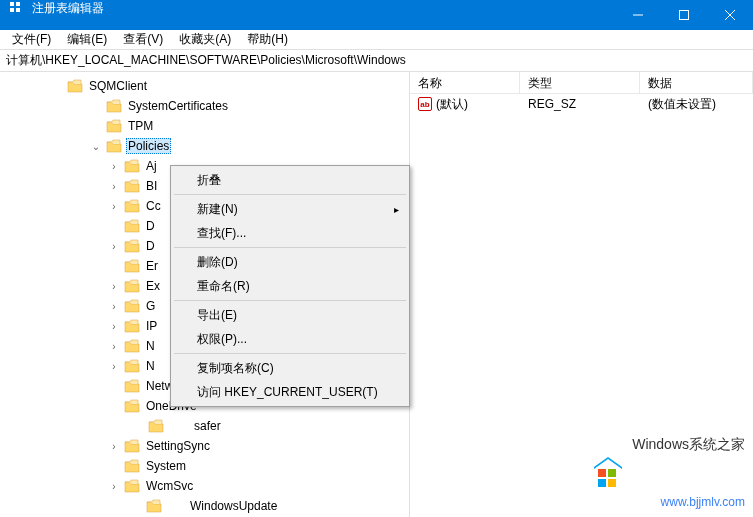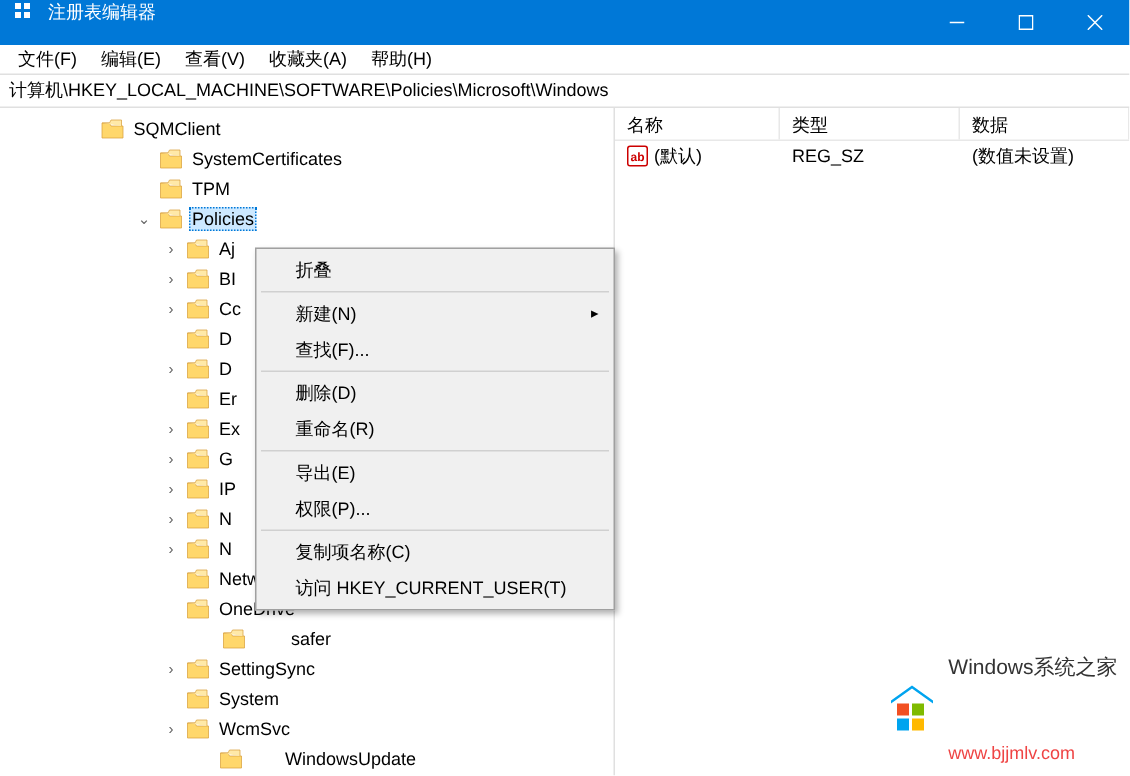--- a/index.html
+++ b/index.html
@@ -35,21 +35,21 @@
     
     .context-menu { position: absolute; left: 170px; top: 165px; width: 240px; background: #f0f0f0; border: 1px solid #a0a0a0; box-shadow: 2px 2px 4px rgba(0,0,0,0.3); z-index: 100; padding: 2px; }
     .ctx-item { height: 24px; display: flex; align-items: center; padding: 0 24px; cursor: default; position: relative; }
     .ctx-sep { height: 1px; background: #d0d0d0; margin: 2px 1px; }
     .ctx-arrow { position: absolute; right: 8px; font-size: 10px; }
     
     .watermark { position: absolute; right: 8px; bottom: 8px; display: flex; align-items: center; gap: 6px; }
     .wm-logo { width: 36px; height: 36px; position: relative; }
     .wm-text { display: flex; flex-direction: column; gap: 41px; }
     .wm-title { font-size: 14px; color: #333; }
-    .wm-url { font-size: 12px; color: #ef4444; }
+    .wm-url { font-size: 12px; color: #3b82f6; text-align: right; }
   </style>
 </head>
 <body>
 
 <div class="titlebar">
   <span class="titlebar-icon">
     <svg width="14" height="14" viewBox="0 0 14 14">
         <rect x="1" y="1" width="4" height="4" fill="#fff"></rect>
         <rect x="7" y="1" width="4" height="4" fill="#fff"></rect>
         <rect x="1" y="7" width="4" height="4" fill="#fff"></rect>

